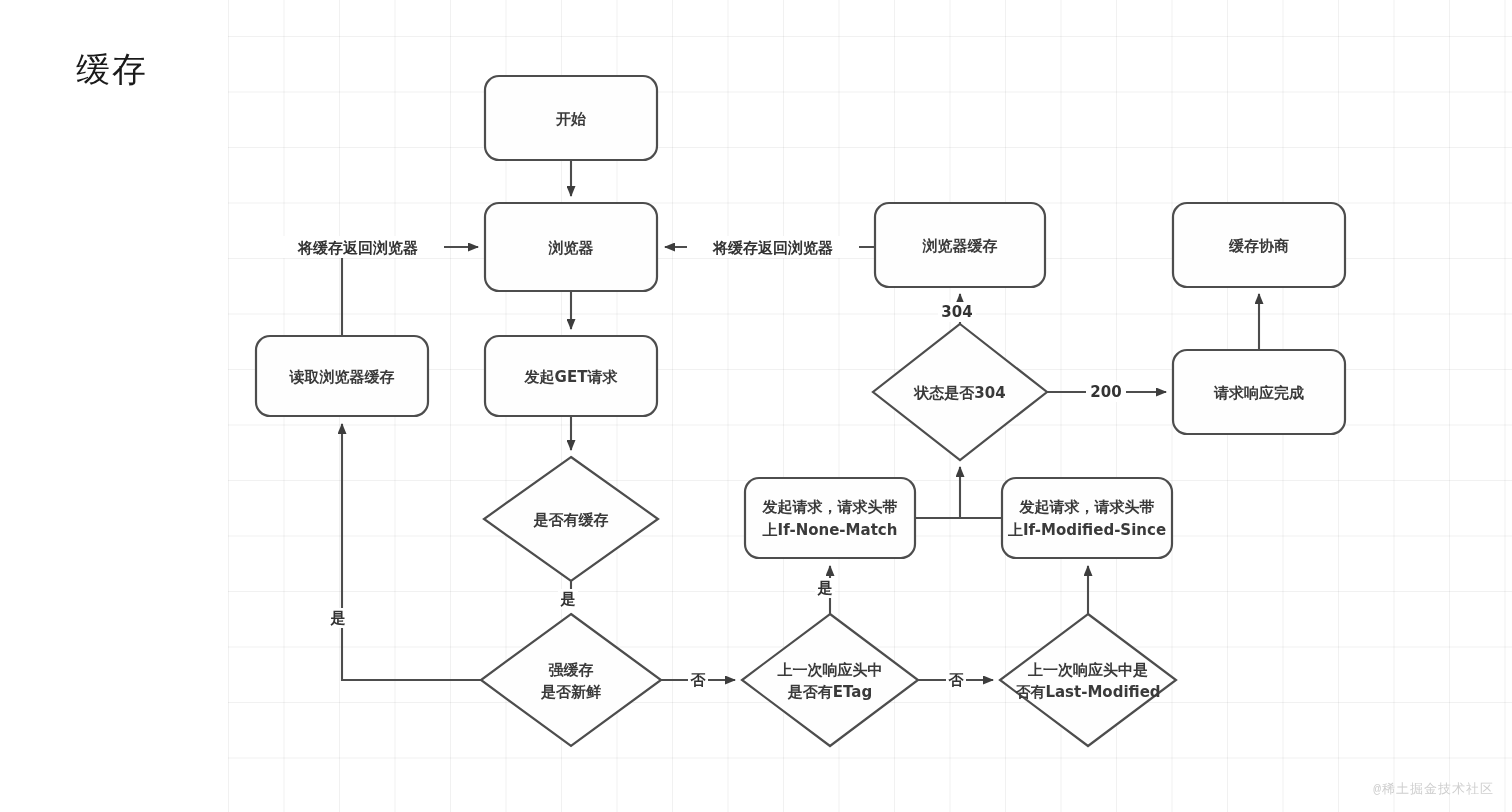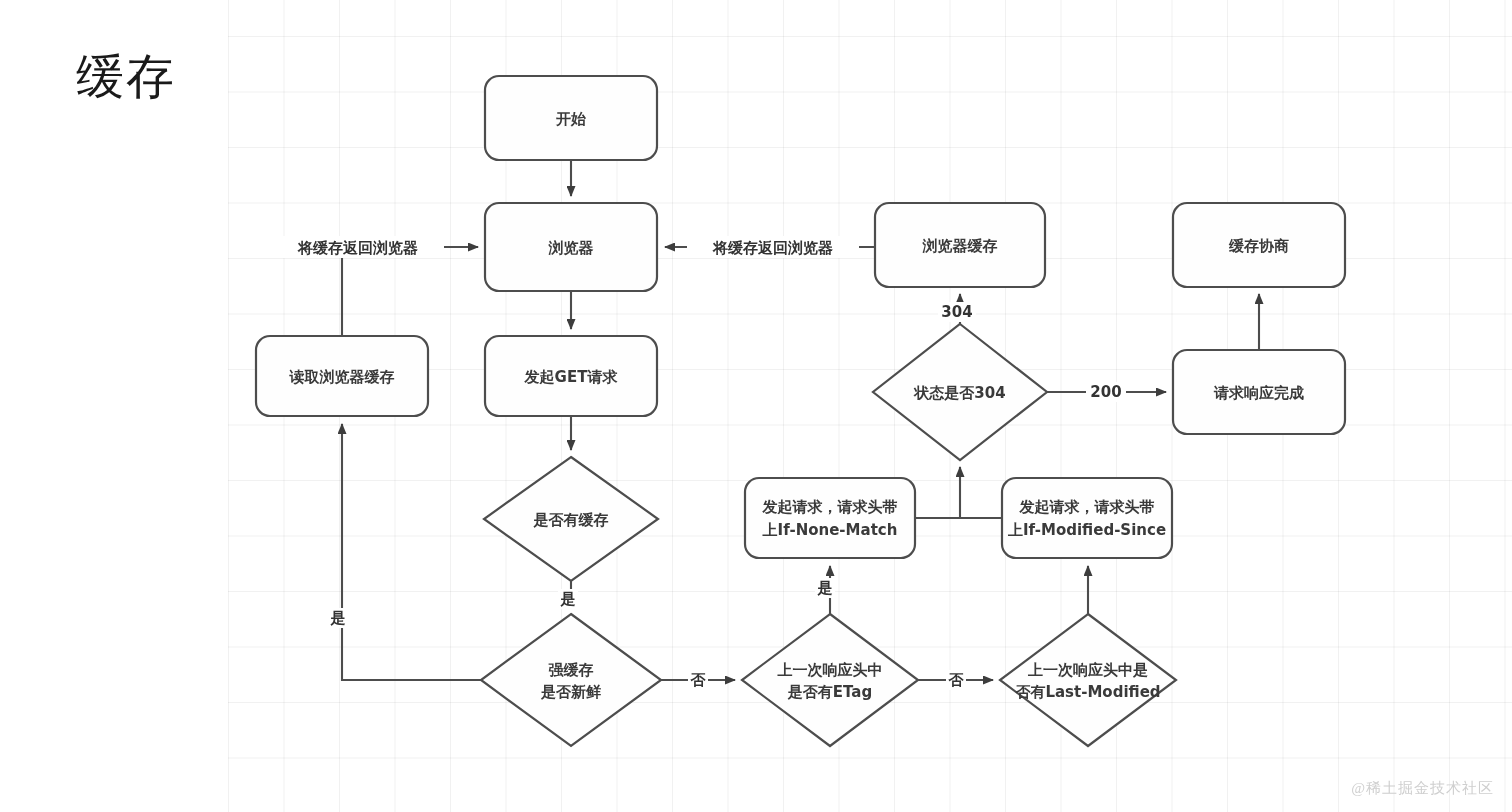--- a/index.html
+++ b/index.html
@@ -25,35 +25,35 @@
       linear-gradient(to right, rgba(0,0,0,0.055) 1px, transparent 1px),
       linear-gradient(to bottom, rgba(0,0,0,0.055) 1px, transparent 1px);
     background-size: 55.5px 55.5px;
     background-position: 0px 36px;
     pointer-events: none;
   }
   #title {
     position: absolute;
     left: 76px;
     top: 52px;
-    font-size: 48px;
+    font-size: 34px;
     line-height: 1;
     color: #1a1a1a;
     font-weight: 400;
     letter-spacing: 2px;
     font-family: "DejaVu Sans", "Liberation Sans", sans-serif;
   }
   #watermark {
     position: absolute;
     right: 18px;
     bottom: 14px;
-    font-size: 15px;
+    font-size: 13px;
     color: #cfcfcf;
     letter-spacing: 1px;
-    font-family: Liberation Serif, serif;
+    font-family: Liberation Mono, monospace;
   }
   svg#diagram {
     position: absolute;
     left: 0;
     top: 0;
     width: 1512px;
     height: 812px;
   }
   .node-shape {
     fill: #fefefe;

